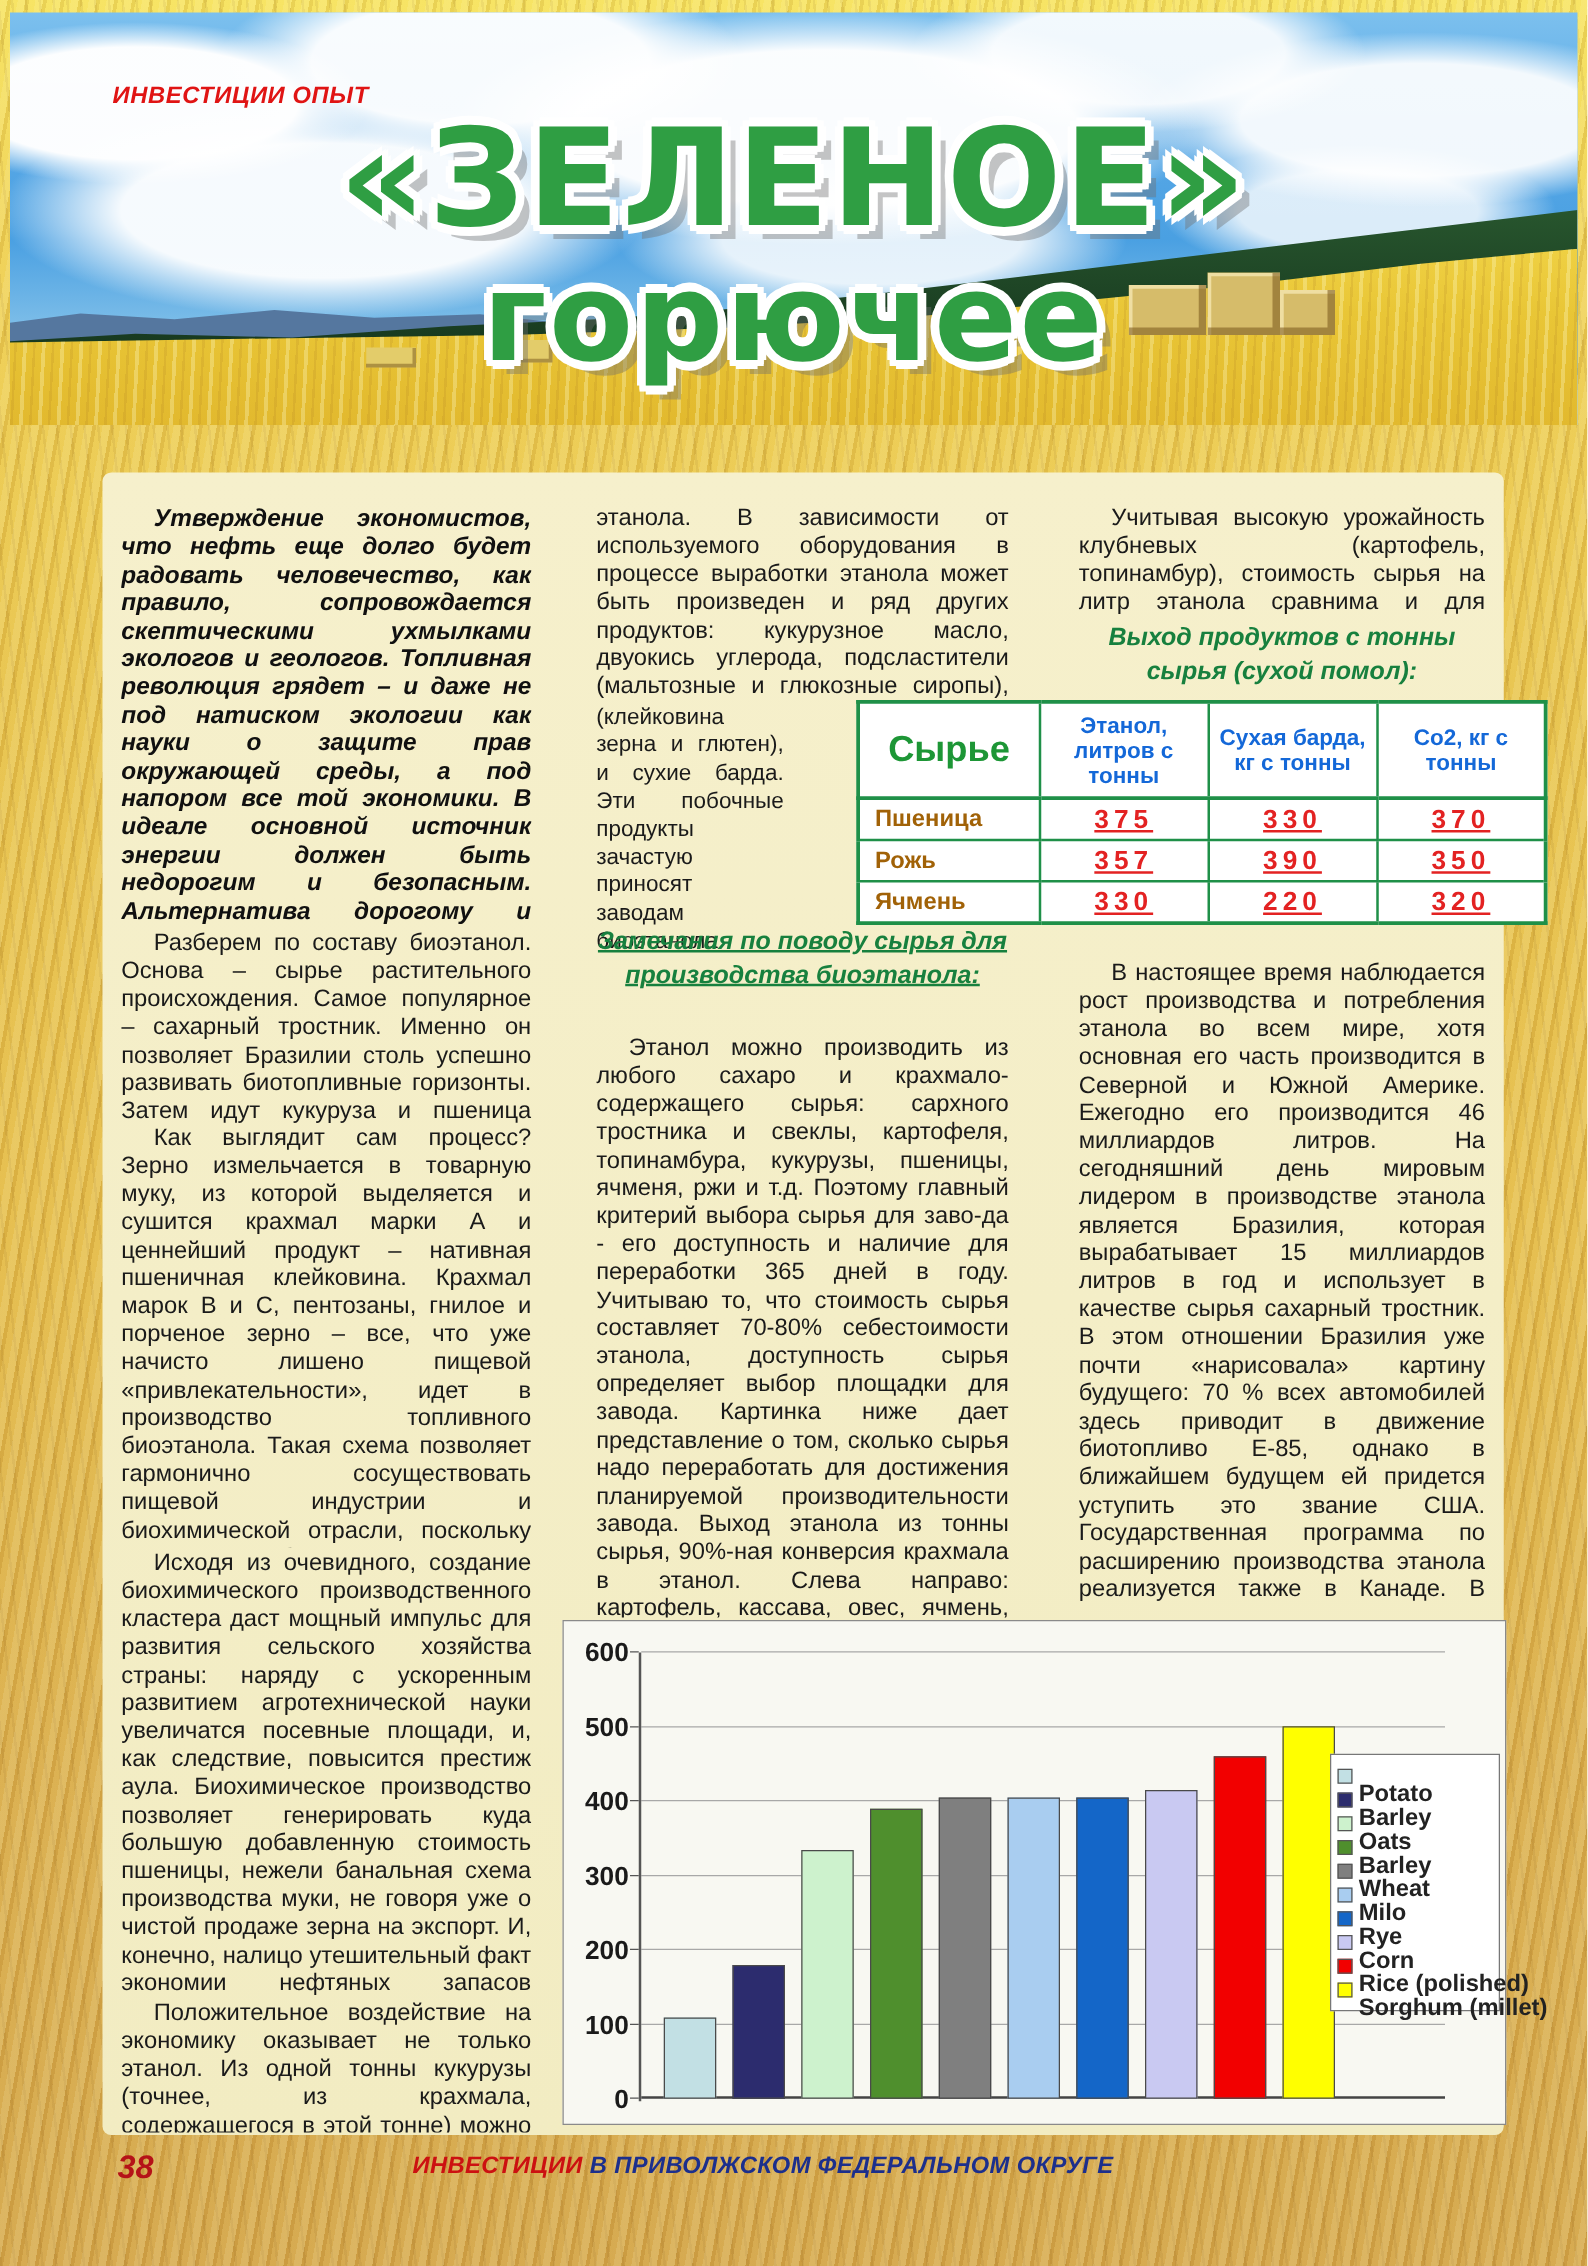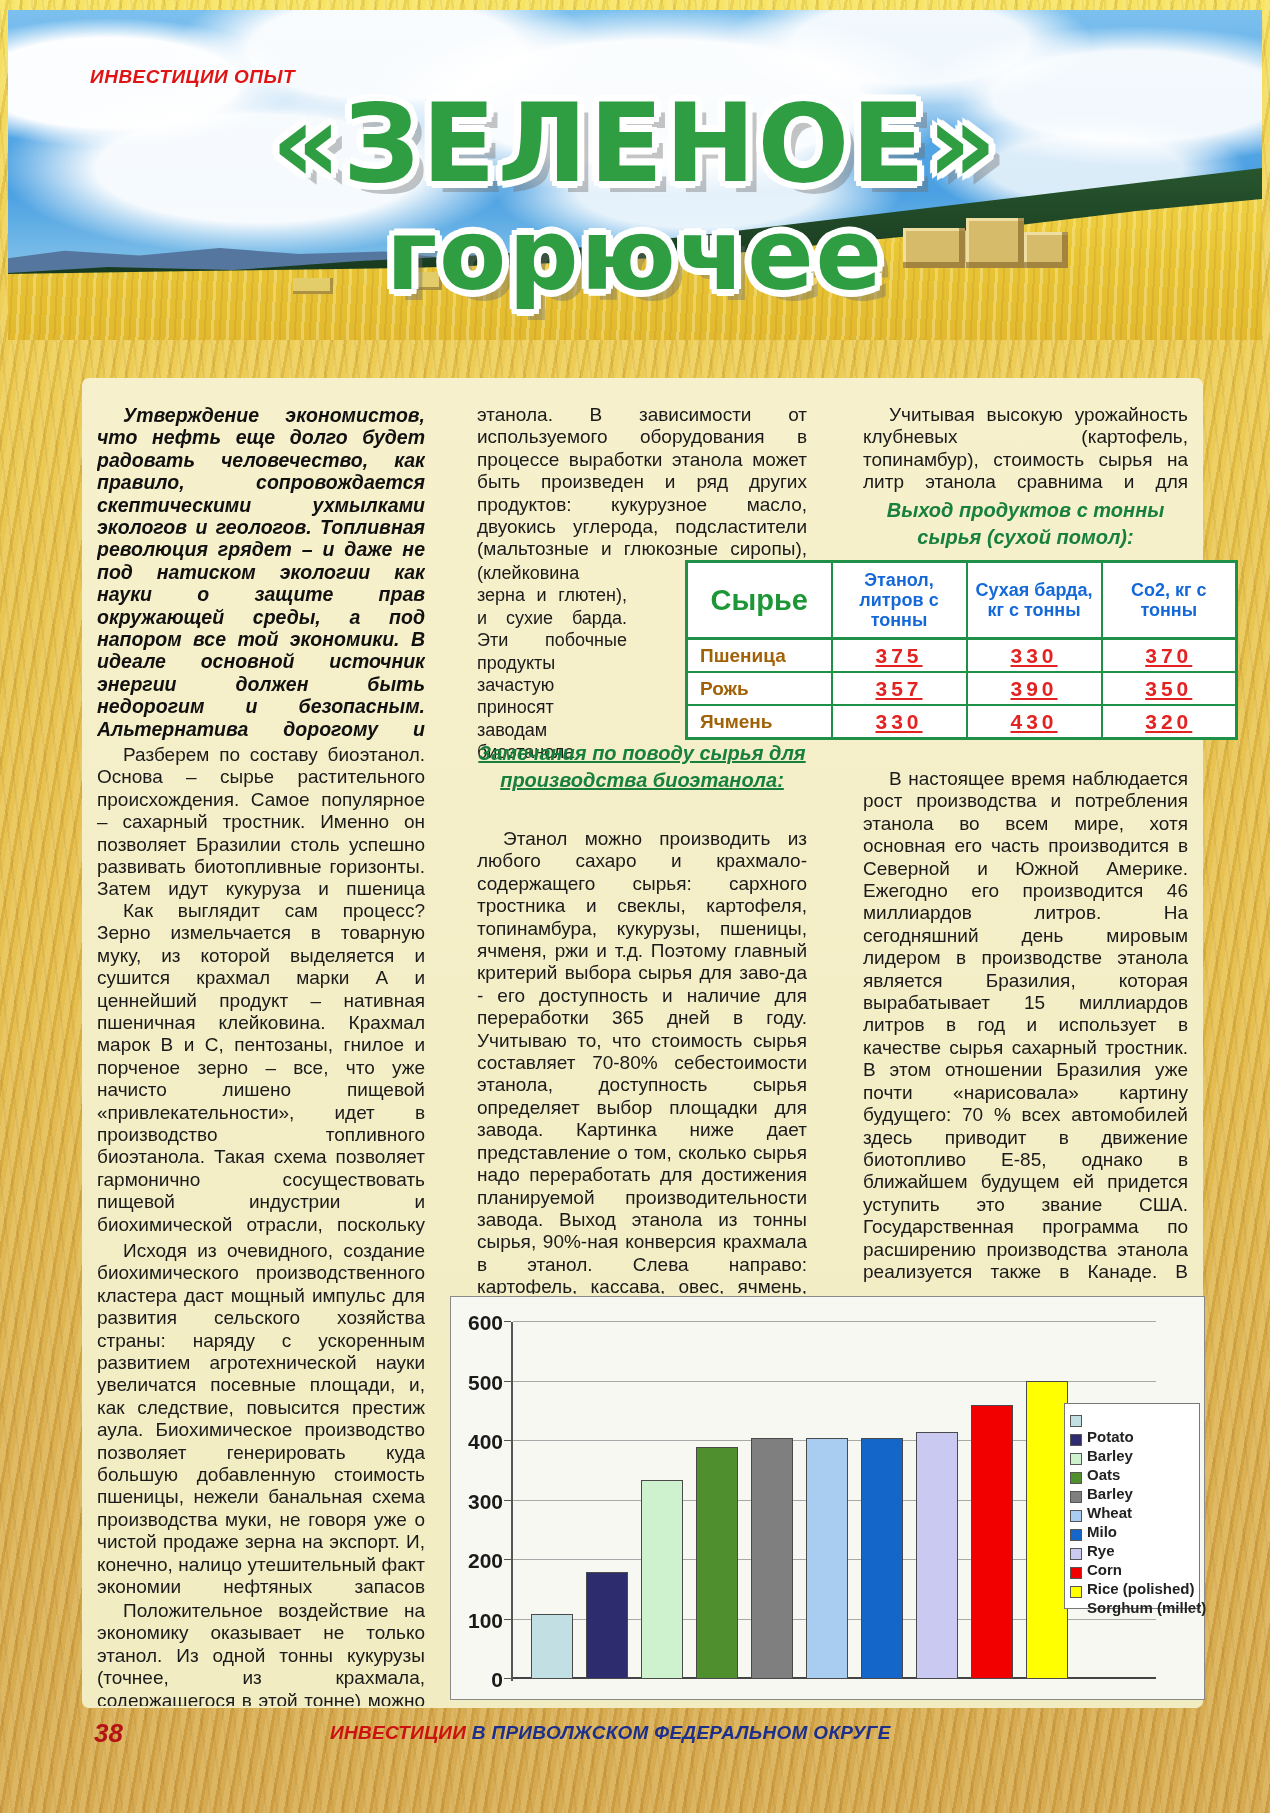--- a/index.html
+++ b/index.html
@@ -70,21 +70,21 @@
   .gridline{position:absolute;left:0;width:643px;height:1px;background:#a8a8a8;}
   .gridline.base{background:#444;height:2px;}
   .yaxis{position:absolute;left:-2px;top:0;width:2px;height:359px;background:#555;}
   .ytick{position:absolute;left:-9px;width:7px;height:1px;background:#555;}
   .ylab{position:absolute;left:2px;width:50px;text-align:right;font-size:21px;font-weight:bold;color:#1a1a1a;}
   .bar{position:absolute;bottom:0;width:42px;border:1px solid #4a4a4a;box-sizing:border-box;}
   .legend{position:absolute;left:613px;top:106px;width:136px;background:#fff;border:1px solid #777;
     padding:7px 5px;box-sizing:border-box;}
   .lgrow{display:flex;align-items:center;gap:5px;height:19px;}
   .lgsw{width:12px;height:12px;border:1px solid #555;flex:0 0 auto;box-sizing:border-box;}
-  .lgtx{font-size:15px;font-weight:bold;color:#222;white-space:nowrap;margin-top:31px;}
+  .lgtx{font-size:19px;font-weight:bold;color:#222;white-space:nowrap;margin-top:31px;}
   
   .pagenum{position:absolute;left:94px;top:1718px;font-size:26px;font-weight:bold;font-style:italic;color:#b51218;}
   .journal{position:absolute;left:330px;top:1722px;width:860px;text-align:left;
     font-size:19px;font-weight:bold;font-style:italic;letter-spacing:.3px;}
   .journal .red{color:#cc1111;}
   .journal .blue{color:#1c2f8c;}
 </style>
 </head>
 <body>
 
@@ -143,21 +143,21 @@
     </tr>
     <tr class="drow">
       <td class="rlabel">Рожь</td>
       <td class="rval">357</td>
       <td class="rval">390</td>
       <td class="rval">350</td>
     </tr>
     <tr class="drow">
       <td class="rlabel">Ячмень</td>
       <td class="rval">330</td>
-      <td class="rval">430</td>
+      <td class="rval">220</td>
       <td class="rval">320</td>
     </tr>
   </tbody>
     </table>
 
   <div class="chartbox">
     <div class="plot">
         <div class="gridline base" style="bottom: 0px;"></div>
         <div class="ytick" style="bottom: 0px;"></div>
         <div class="gridline" style="bottom: 59.5px;"></div>

